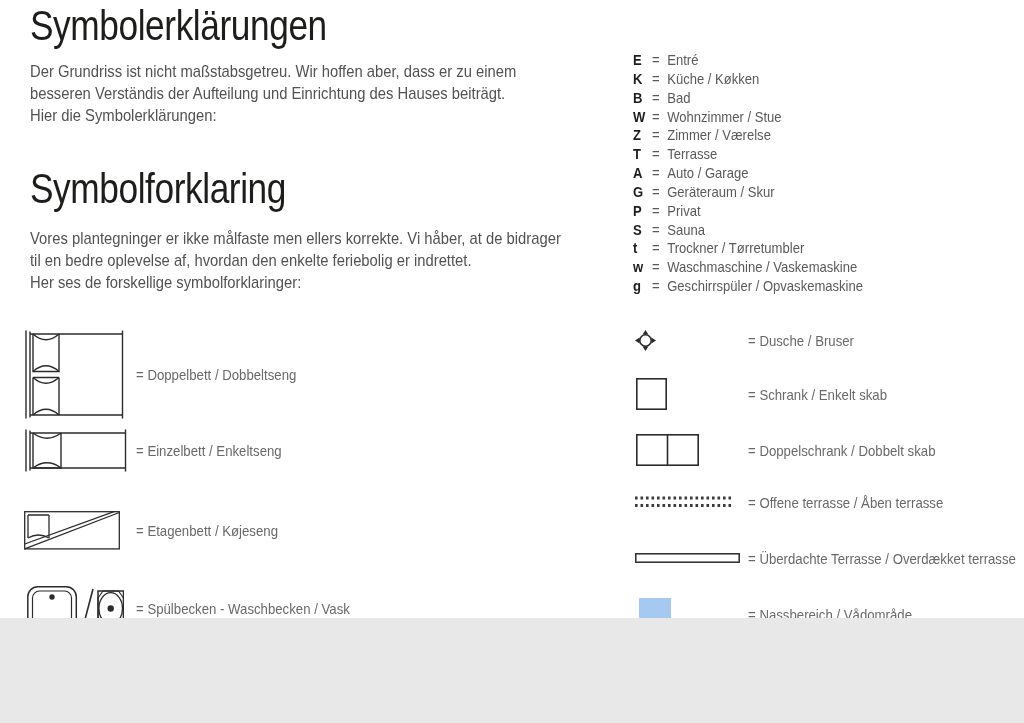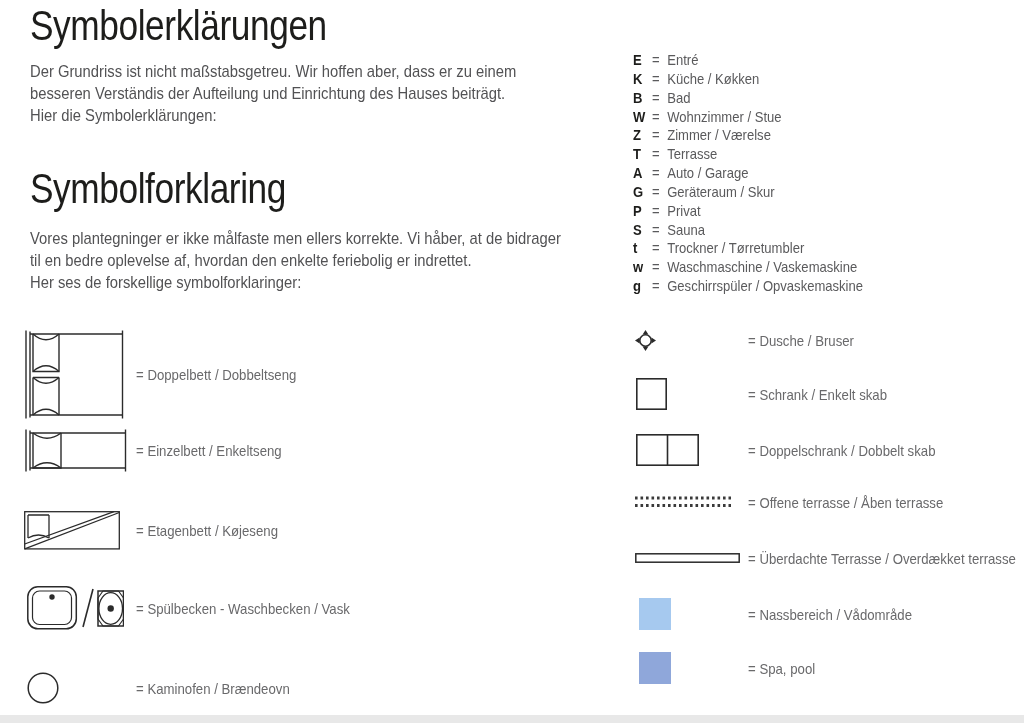--- a/index.html
+++ b/index.html
@@ -1,17 +1,17 @@
 <!DOCTYPE html>
 <html><head>
 <meta charset="utf-8">
 <style>
   html,body{margin:0;padding:0;background:#e8e8e8;}
   .page{
-    position:relative;width:1024px;height:715px;background:#ffffff;
+    position:relative;width:1024px;height:618px;background:#ffffff;
     font-family:"Liberation Sans",sans-serif;overflow:hidden;
   }
   .h1{
     position:absolute;margin:0;font-size:42px;font-weight:400;color:#1d1d1b;
     letter-spacing:-0.5px;transform:scaleX(0.84);transform-origin:0 0;white-space:nowrap;
   }
   .para{position:absolute;transform:scaleX(0.87);transform-origin:0 0;}
   .para span{display:block;font-size:17px;line-height:22px;color:#525254;white-space:nowrap;}
   .ab-list{position:absolute;left:633px;top:51px;transform:scaleX(0.9);transform-origin:0 0;}
   .ab-row{display:flex;height:18.85px;line-height:18.85px;font-size:14.5px;white-space:nowrap;}

